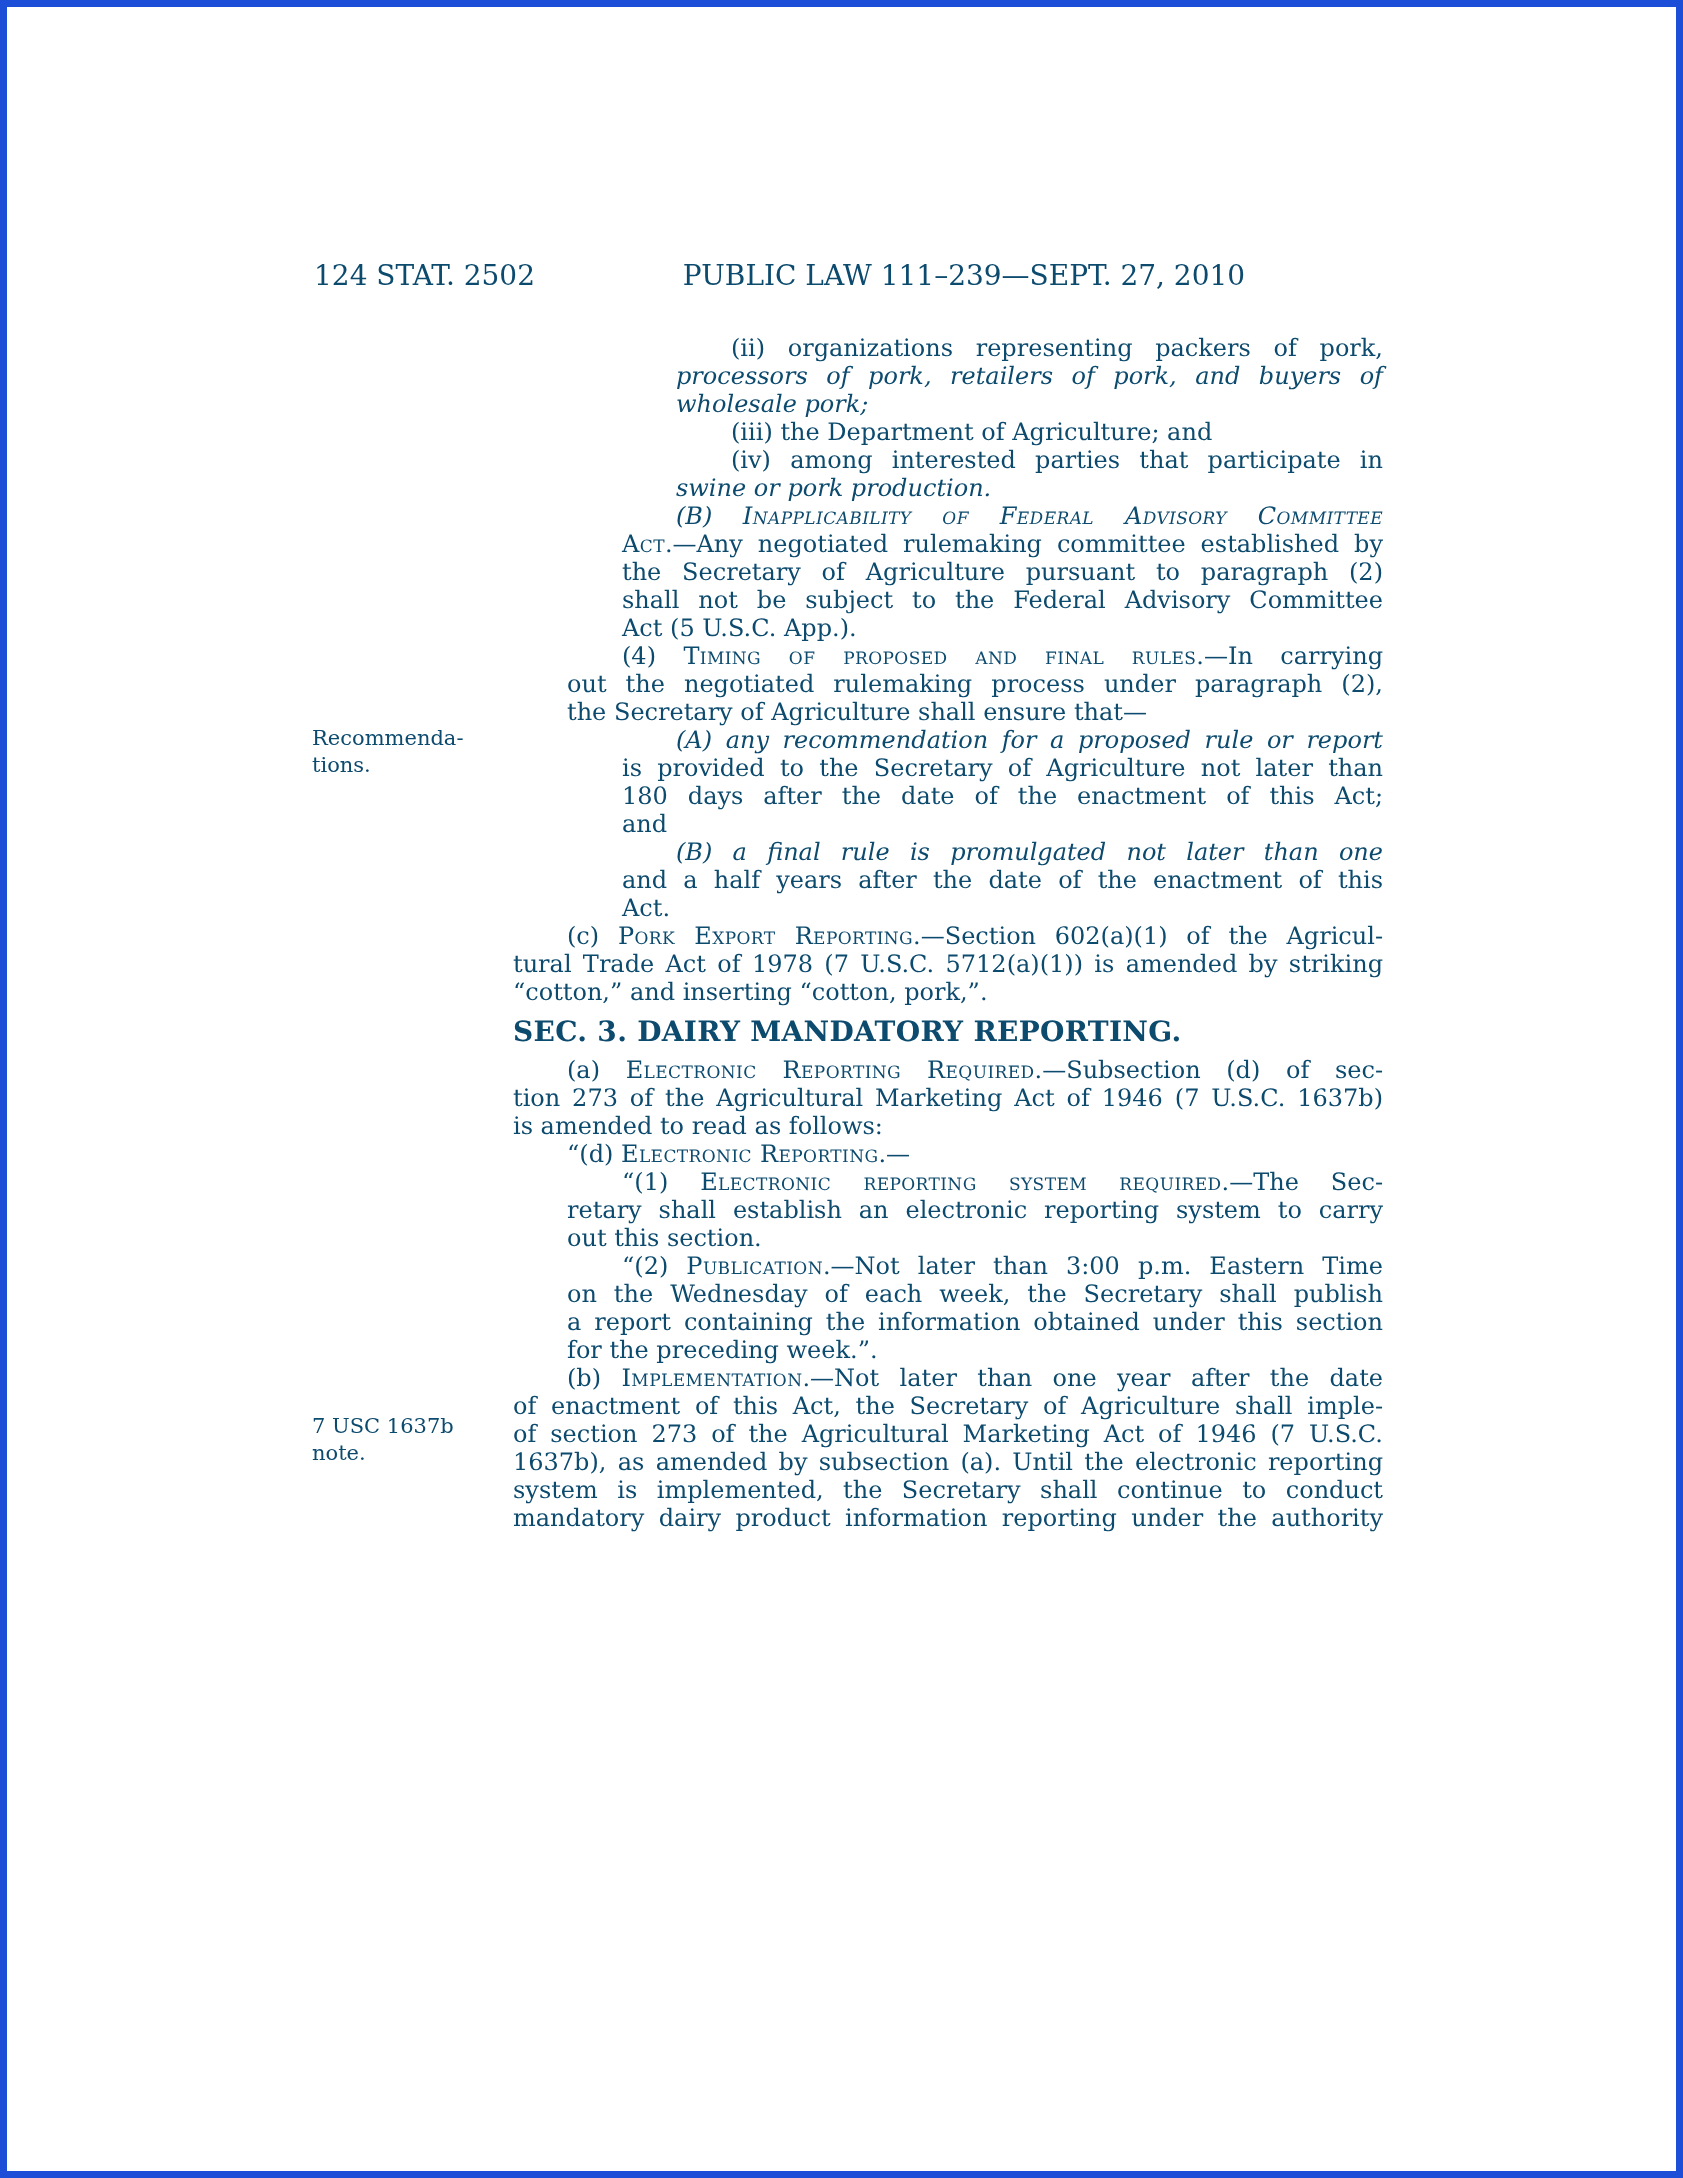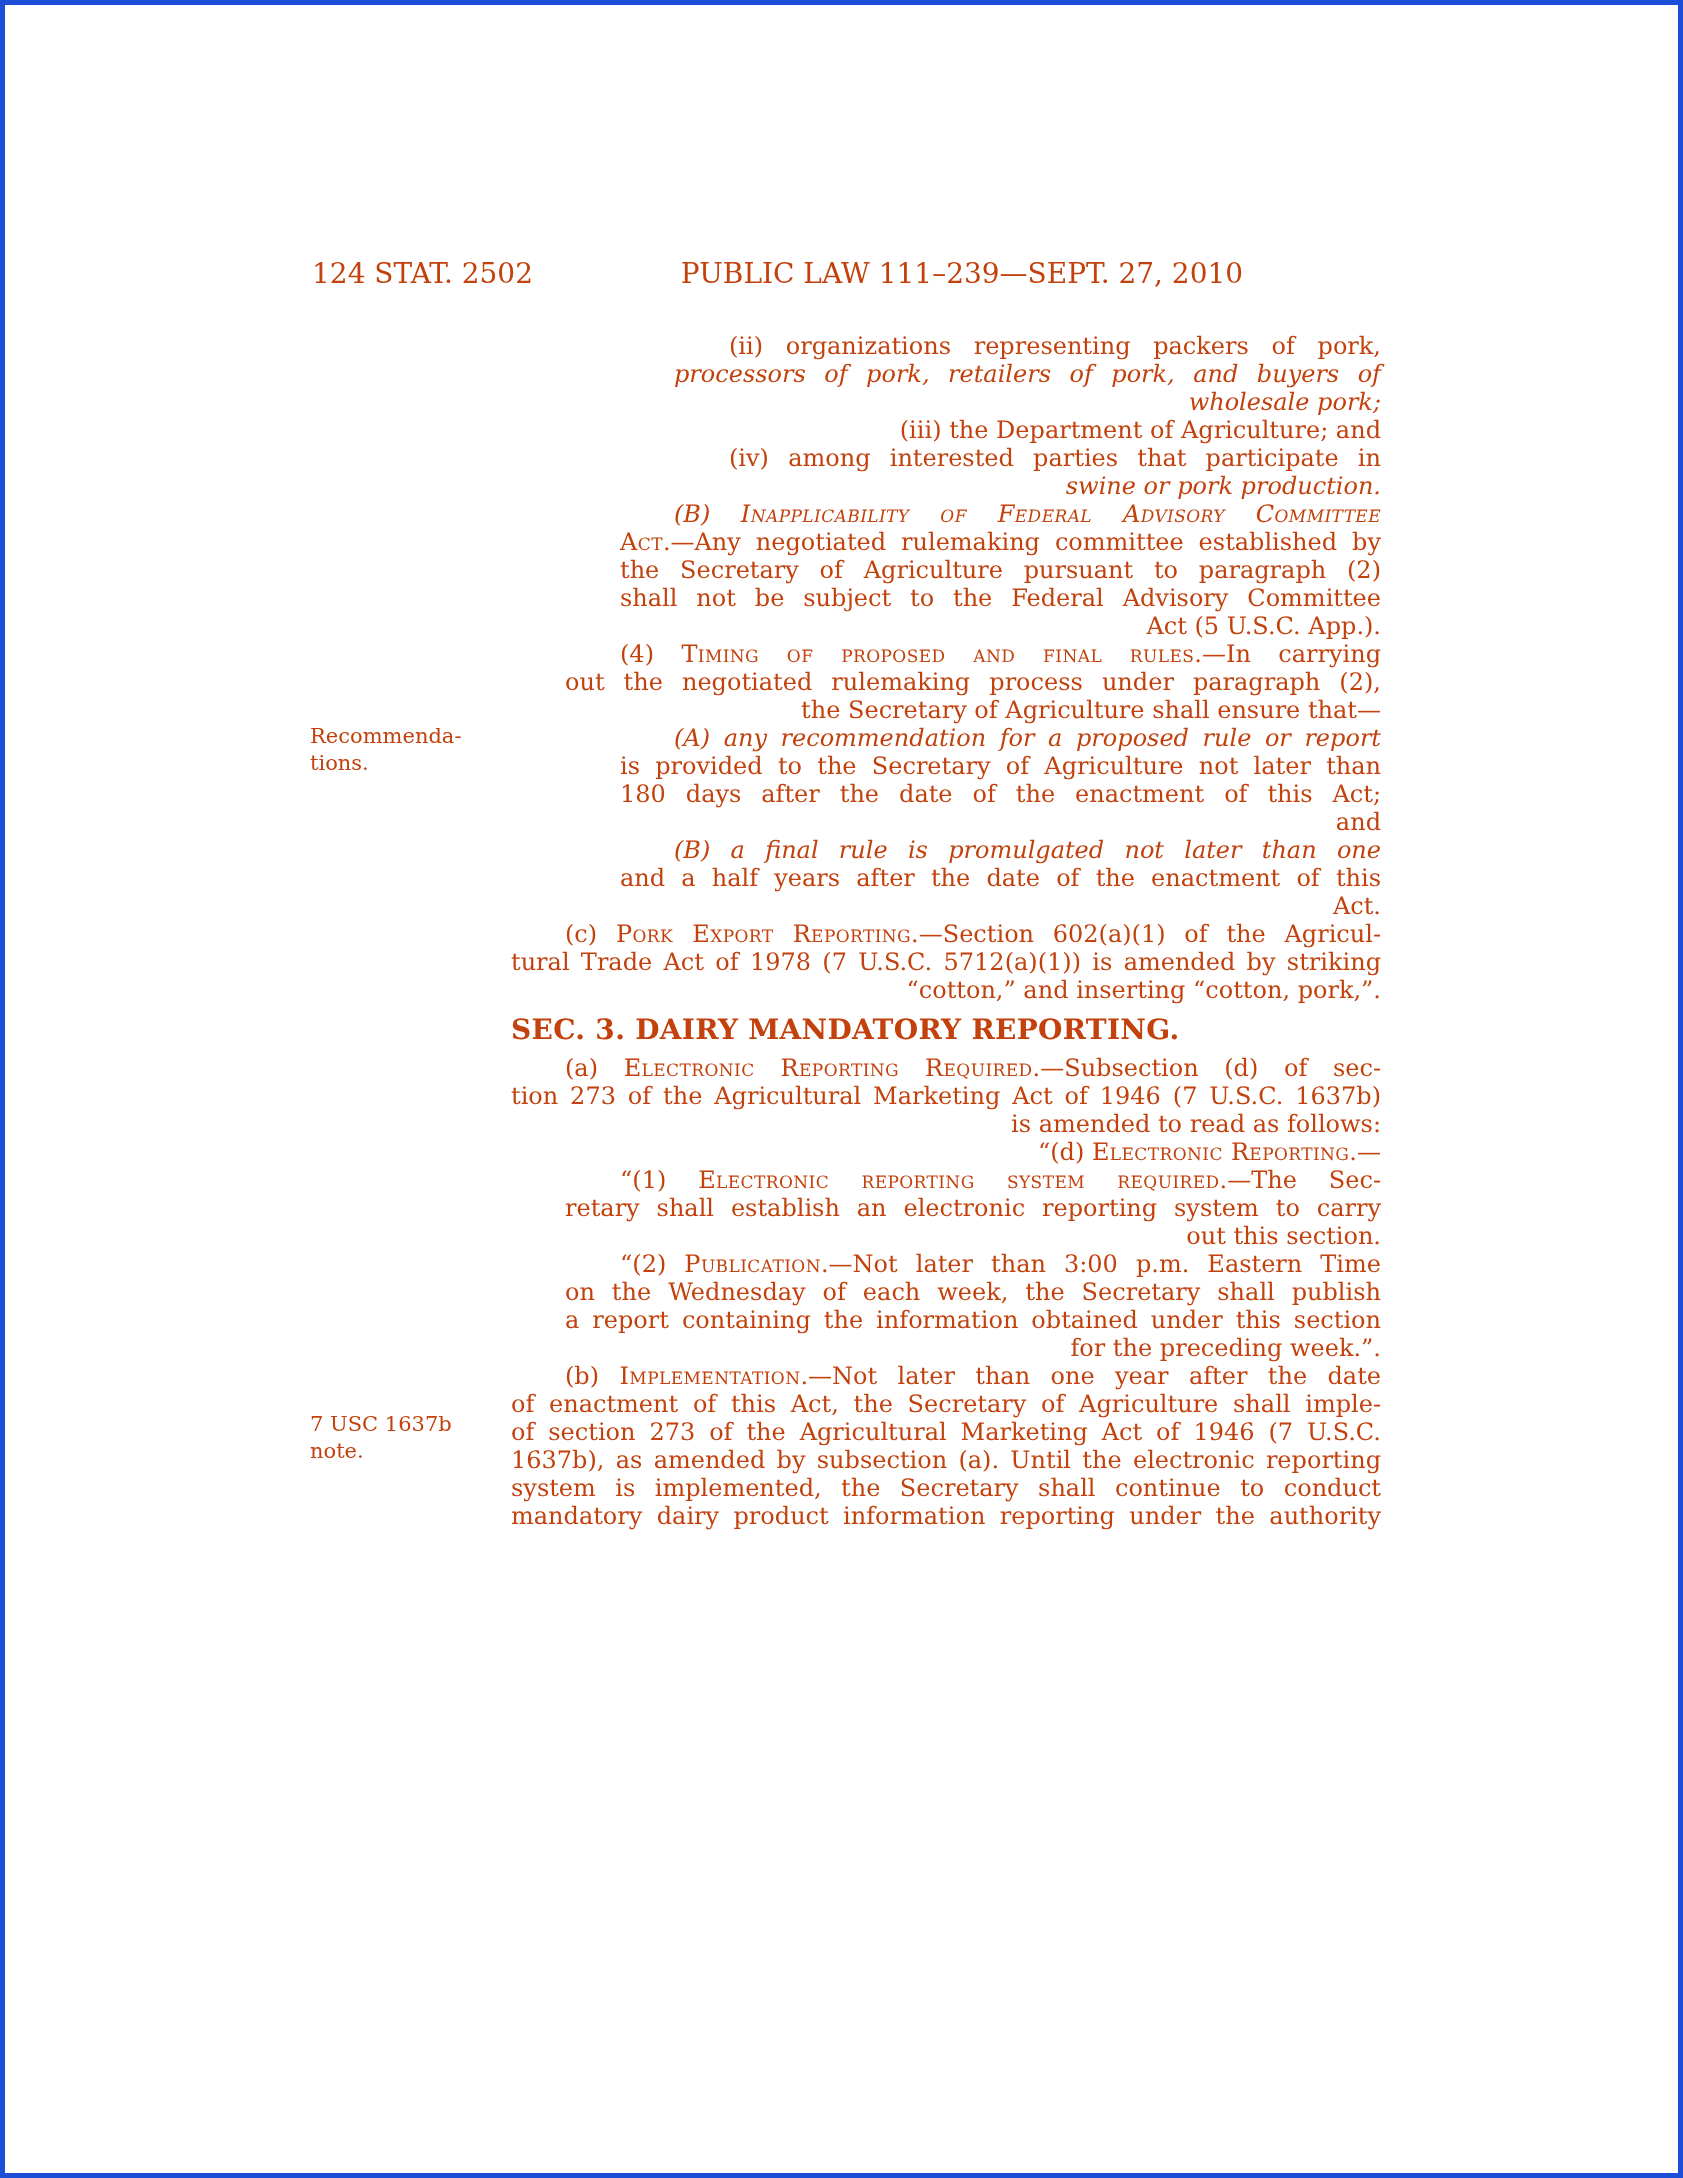--- a/index.html
+++ b/index.html
@@ -2,44 +2,44 @@
 <html><head>
 <meta charset="utf-8">
 <style>
   html, body { margin: 0; padding: 0; background: #ffffff; }
   .page {
     position: relative;
     width: 1683px;
     height: 2178px;
     box-sizing: border-box;
     background: #ffffff;
-    border: 5px solid #1d4ed8;
+    border: 7px solid #1d4ed8;
     font-family: "DejaVu Serif", "Liberation Serif", serif;
-    color: #c2410c;
+    color: #0c4a6e;
     overflow: hidden;
   }
   .running-header {
     position: absolute;
     top: 253px; left: 0; width: 100%;
     font-size: 28px;
     line-height: 32px;
   }
   .running-header .stat { position: absolute; left: 307px; white-space: nowrap; }
   .running-header .title {
     position: absolute; left: 522px; width: 870px;
     text-align: center; white-space: nowrap;
   }
   .doc-body {
     position: absolute;
     left: 506px; top: 327px; width: 870px;
     font-size: 24px;
     line-height: 28px;
     text-rendering: geometricPrecision;
   }
-  .line { text-align: right; }
+  .line { text-align: left; }
   .line.j { text-align: justify; text-align-last: justify; }
   .in0 { padding-left: 0; }
   .in1 { padding-left: 54px; }
   .in2 { padding-left: 109px; }
   .in3 { padding-left: 163px; font-style: italic; }
   .in4 { padding-left: 218px; }
   .sc { font-variant: small-caps; letter-spacing: 0.4px; }
   .heading {
     font-weight: bold;
     font-size: 28px;

